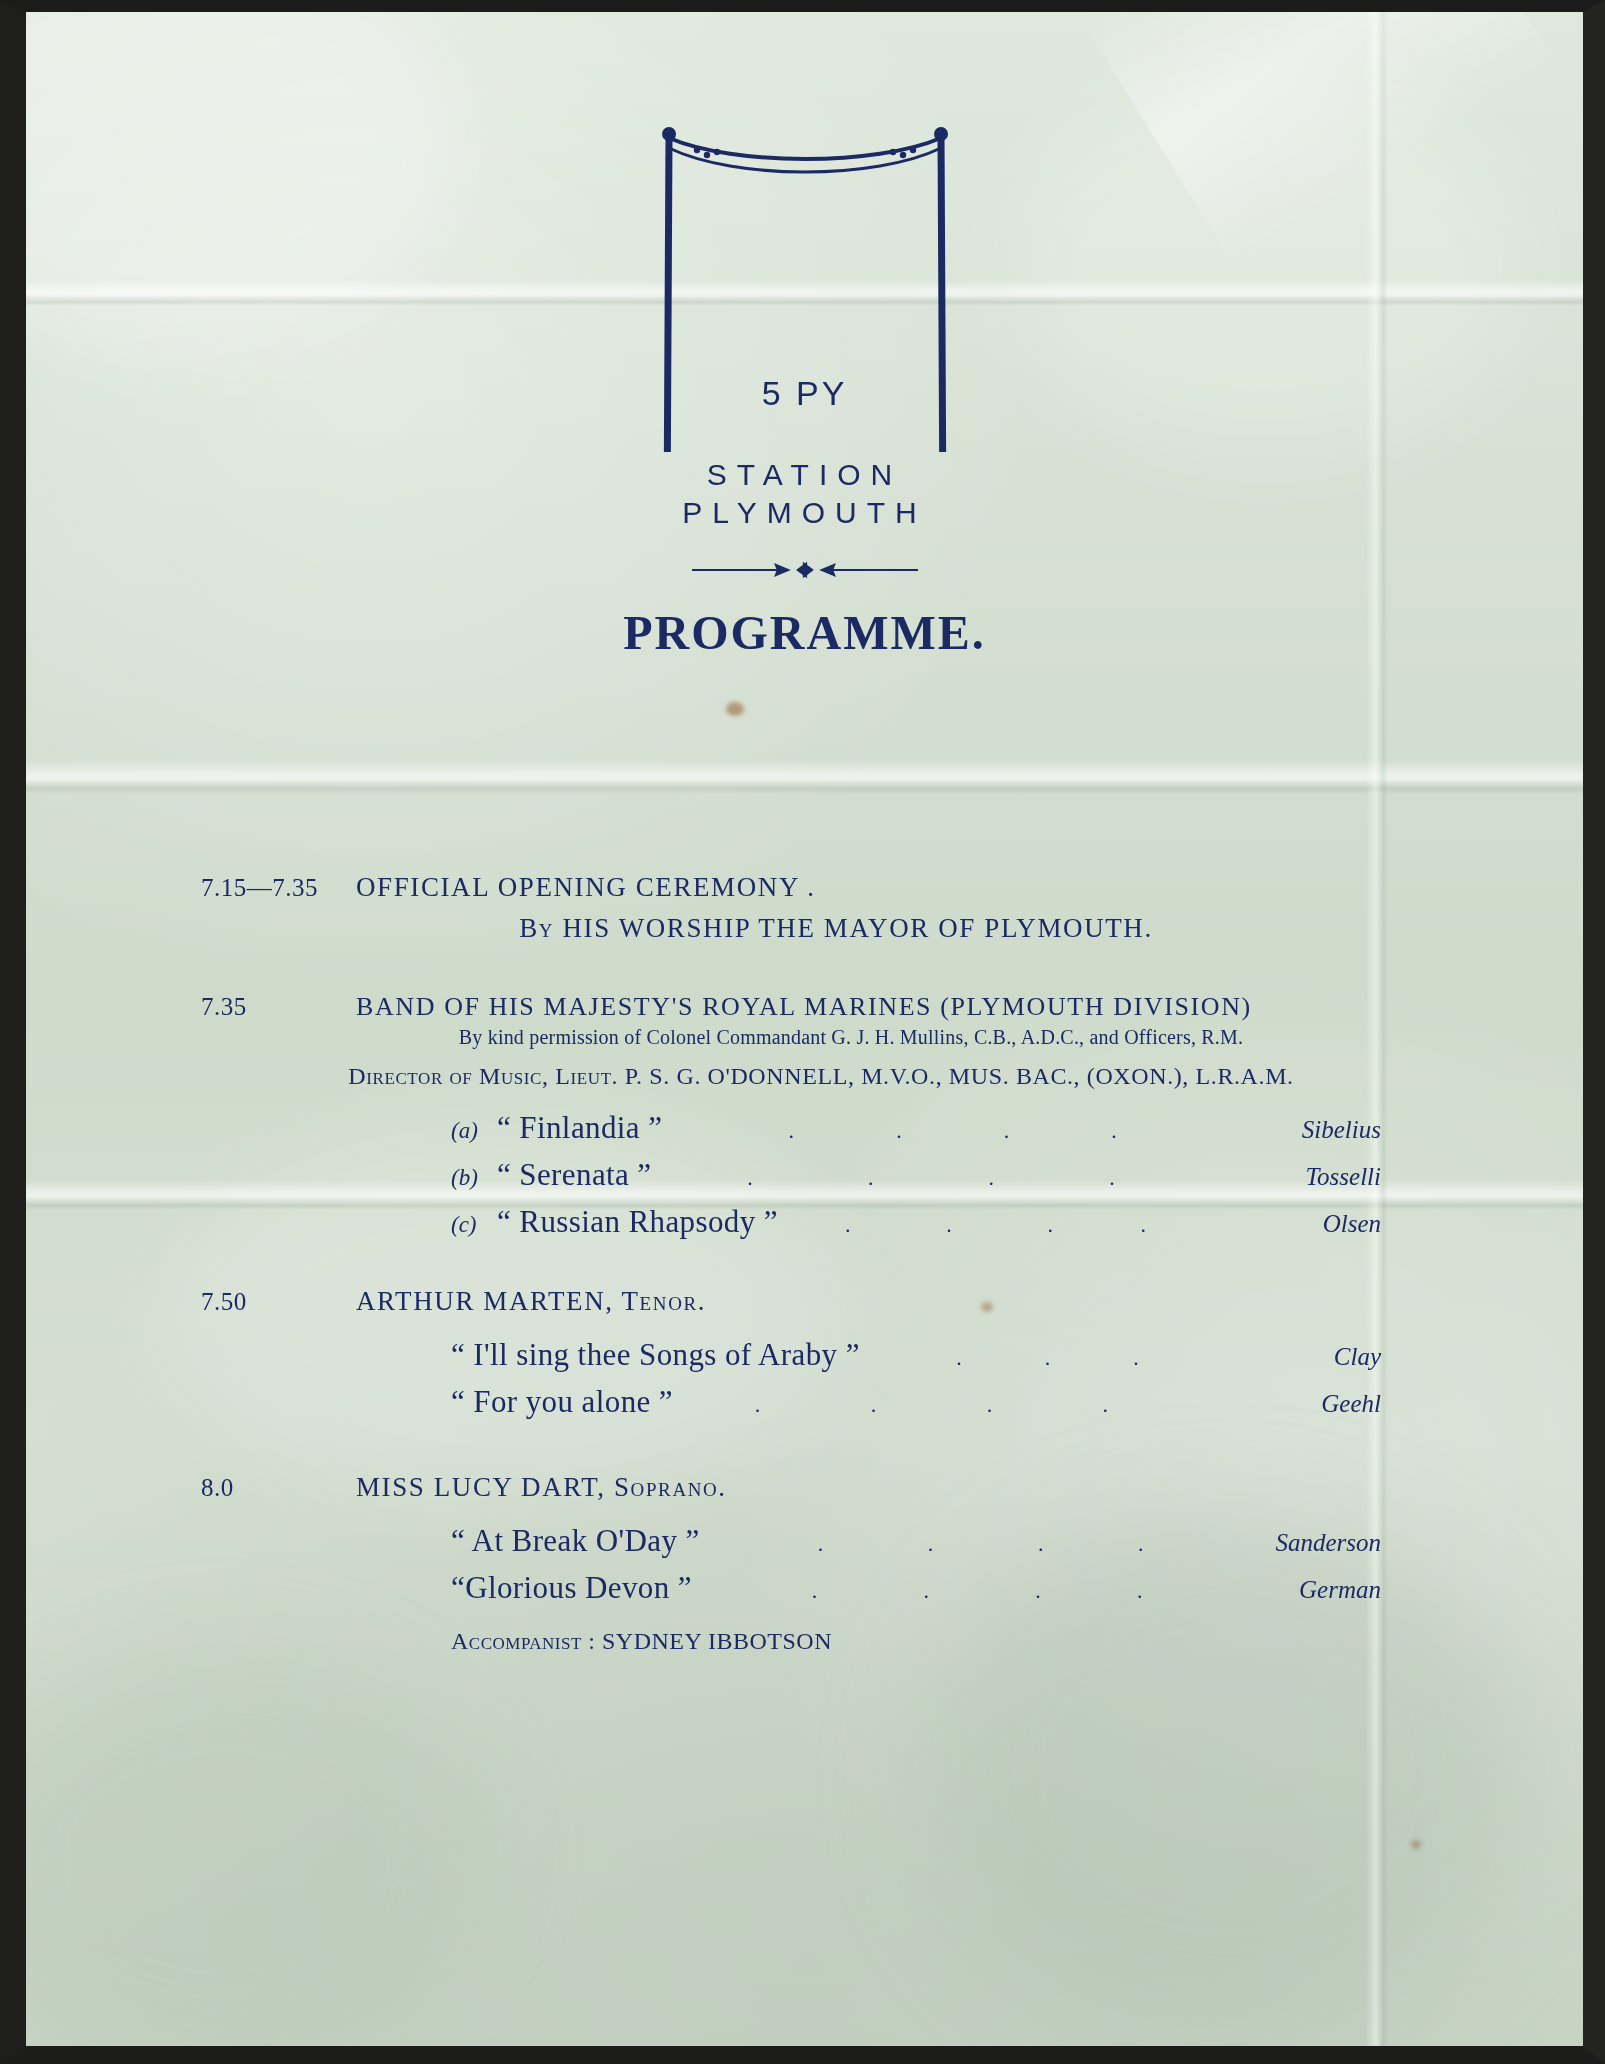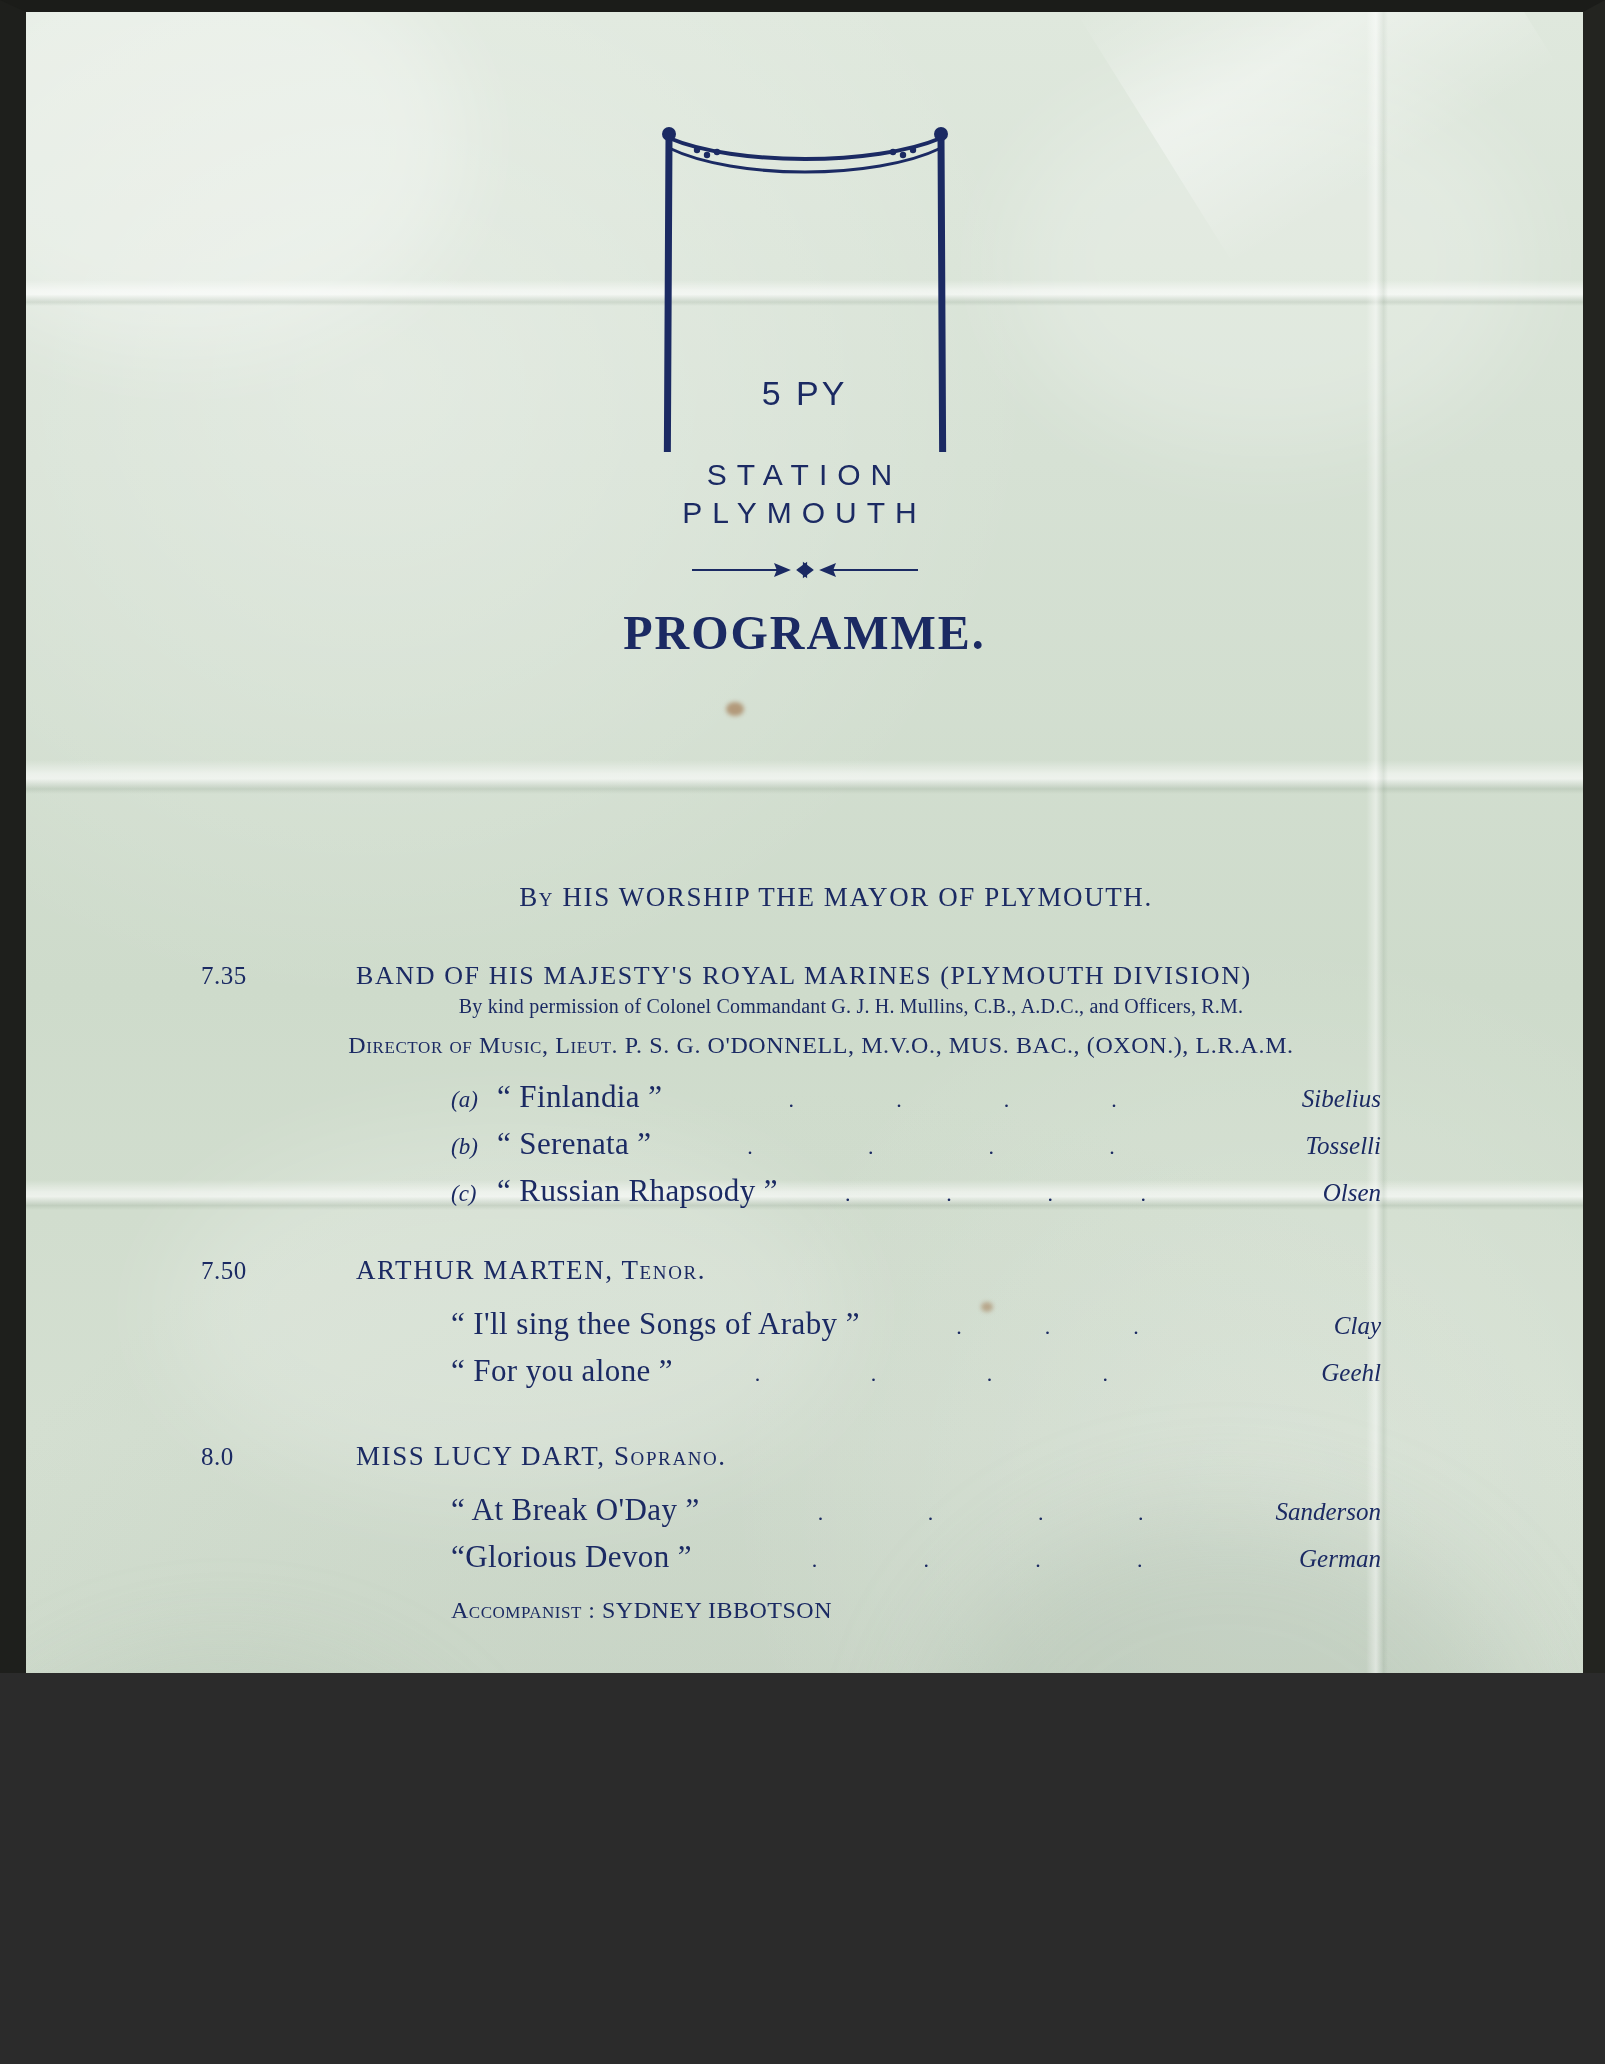--- a/index.html
+++ b/index.html
@@ -11,21 +11,21 @@
     width: 1605px;
     height: 2064px;
     overflow: hidden;
     font-family: "Liberation Serif", serif;
   }
 
   
   #page {
     position: relative;
     width: 1605px;
-    height: 1673px;
+    height: 2064px;
     background: #cfd9cc;
     overflow: hidden;
   }
   
   #scan-frame {
     position: absolute;
     left: 0; top: 0;
     width: 1605px; height: 2064px;
     box-sizing: border-box;
     border-left: 26px solid #1e1f1c;
@@ -284,20 +284,24 @@
 
       <div id="programme-title">
         <span class="sc">PROGRAMME.</span>
       </div>
     </div>
 
     <div id="body-wrap">
 
 
       <div class="entry" style="margin-bottom:48px;">
+        <div class="entry-head">
+          <div class="time">7.15—7.35</div>
+          <div class="headline sc">OFFICIAL OPENING CEREMONY .</div>
+        </div>
         <div class="subline sc">By HIS WORSHIP THE MAYOR OF PLYMOUTH.</div>
       </div>
 
       <div class="entry" style="margin-bottom:46px;">
         <div class="entry-head">
           <div class="time">7.35</div>
           <div class="headline sc" style="font-size:26px;">BAND OF HIS MAJESTY'S ROYAL MARINES (PLYMOUTH DIVISION)</div>
         </div>
         <div class="fineprint">By kind permission of Colonel Commandant G. J. H. Mullins, C.B., A.D.C., and Officers, R.M.</div>
         <div class="director sc">Director of Music, Lieut. P. S. G. O'DONNELL, M.V.O., MUS. BAC., (OXON.), L.R.A.M.</div>

